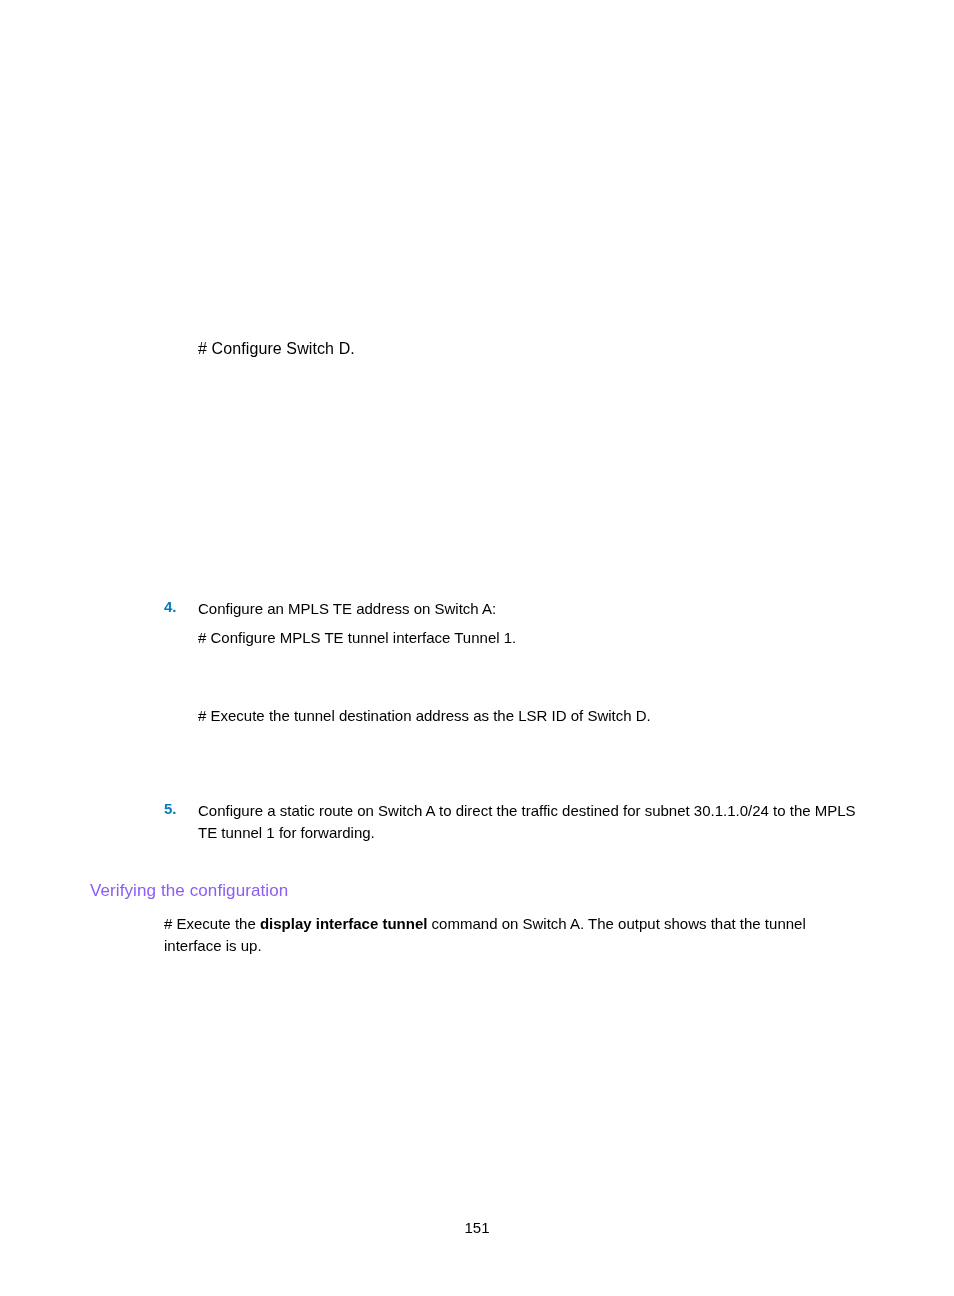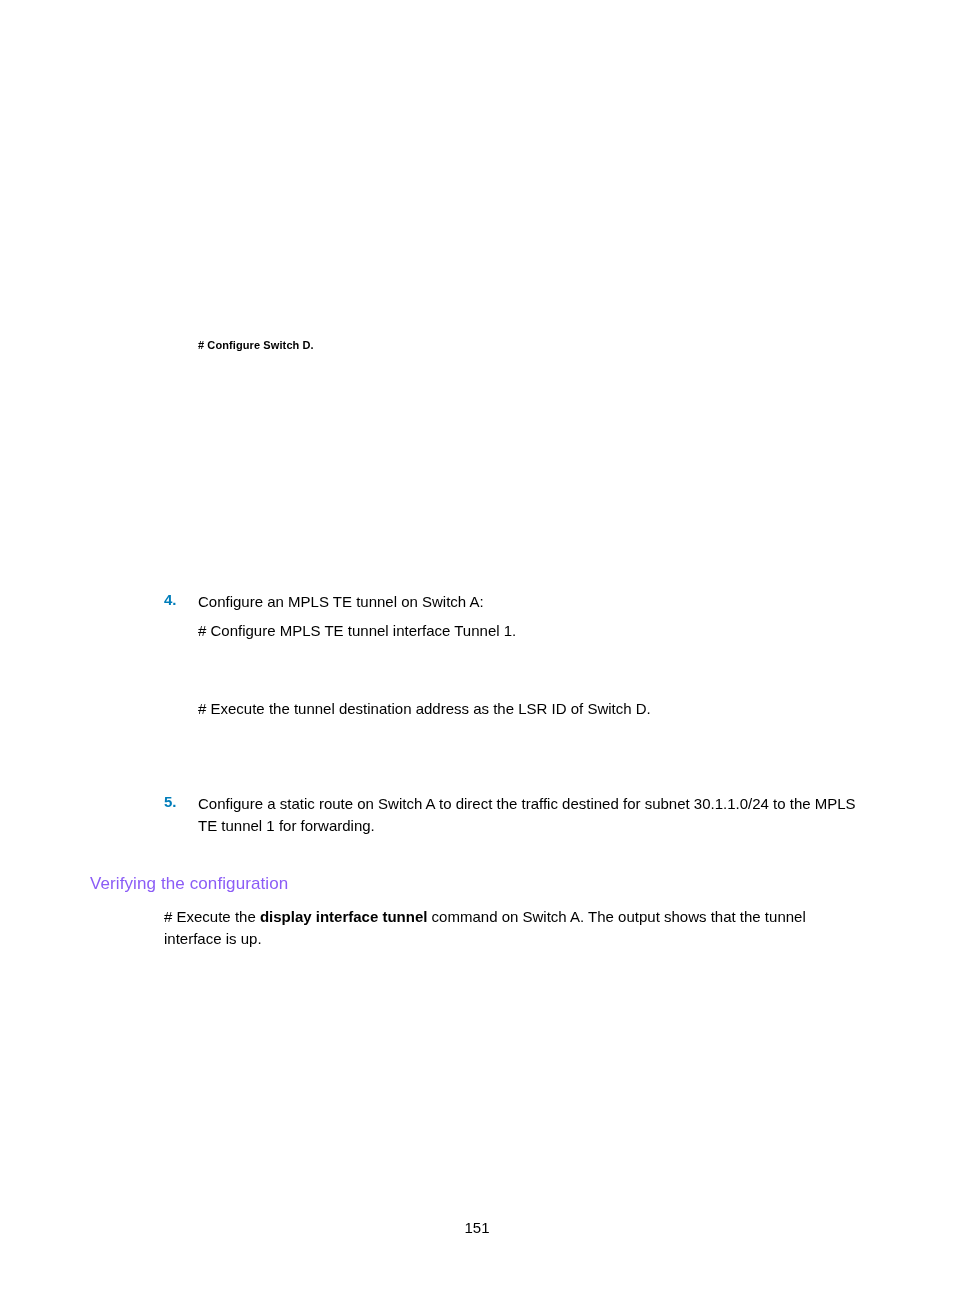--- a/index.html
+++ b/index.html
@@ -14,24 +14,23 @@
     box-sizing: border-box;
   }
   .page {
     padding: 98px 90px 0 90px;
     box-sizing: border-box;
   }
   .indent2 {
     margin-left: 108px;
   }
   .body-text {
-    font-size: 11px;
+    font-size: 16px;
     line-height: 1.4;
     letter-spacing: 0.1px;
-    font-weight: bold;
   }
   .gap-large {
     height: 240px;
   }
   .numitem {
     display: flex;
     margin-left: 74px;
   }
   .numitem .num {
     color: #007dba;
@@ -78,21 +77,21 @@
 
   <div class="indent2 body-text">
     <span># Configure Switch D.</span>
   </div>
 
   <div style="height:238px;"></div>
 
   <div class="numitem">
     <div class="num">4.</div>
     <div class="txt">
-      <div>Configure an MPLS TE tunnel on Switch A:</div>
+      <div>Configure an MPLS TE address on Switch A:</div>
       <div style="height:6px;"></div>
       <div># Configure MPLS TE tunnel interface Tunnel 1.</div>
       <div style="height:56px;"></div>
       <div># Execute the tunnel destination address as the LSR ID of Switch D.</div>
       <div style="height:22px;"></div>
     </div>
   </div>
 
   <div style="height:50px;"></div>
 

